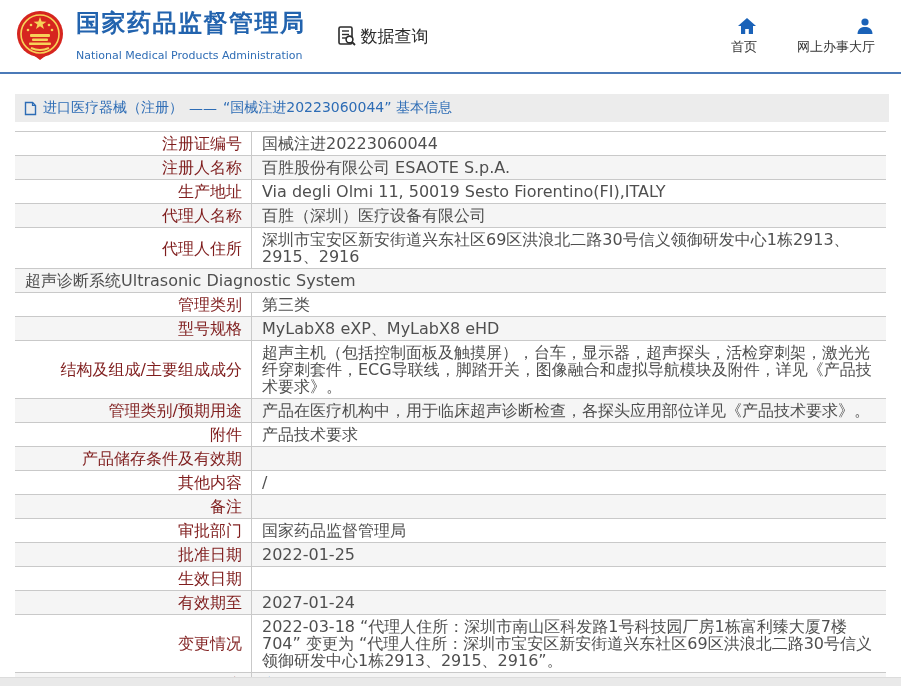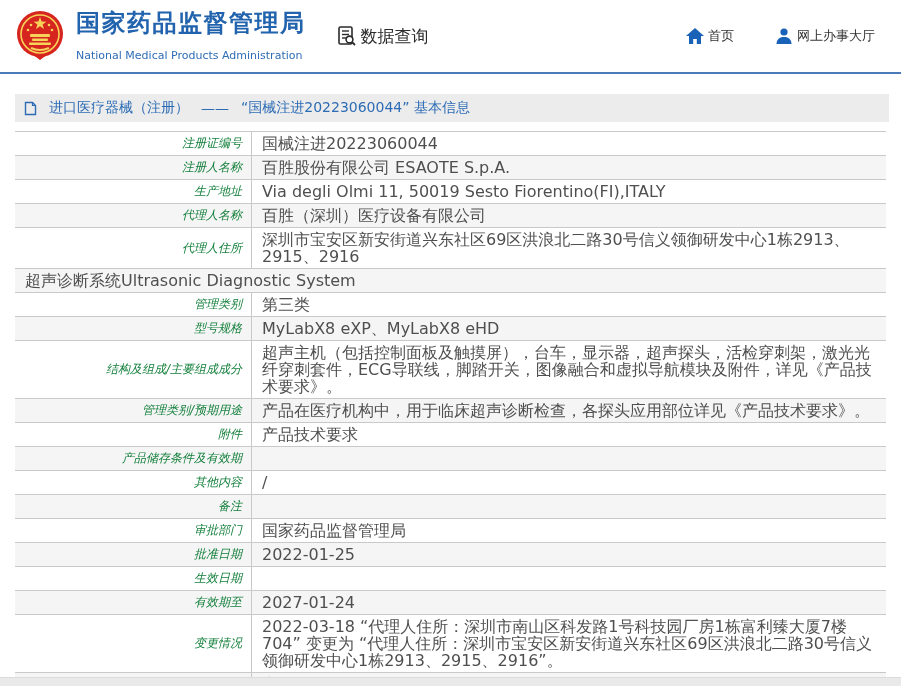--- a/index.html
+++ b/index.html
@@ -20,38 +20,38 @@
     font-size:24px; font-weight:bold; letter-spacing:1.5px;
     color:var(--title-blue,#2263ae); line-height:1.15; white-space:nowrap;
   }
   .org-en { font-size:11px; color:var(--subtitle-blue,#2f6db5); margin-top:12px; white-space:nowrap; }
   .data-query {
     display:flex; align-items:center; gap:3px; margin-left:30px;
     font-size:17px; color:#2b2b2b; cursor:pointer; white-space:nowrap;
   }
   .spacer { flex:1; }
   .nav-item {
-    display:flex; flex-direction:row; align-items:flex-end; gap:3px;
+    display:flex; flex-direction:column; align-items:flex-end; gap:3px;
     margin-left:40px; cursor:pointer; color:var(--nav-icon-blue,#1a62b8);
   }
   .nav-item .txt { font-size:13px; color:#333; white-space:nowrap; }
   
   .breadcrumb {
     margin:20px 12px 9px 15px; background:#ececec; height:28px;
-    display:flex; align-items:center; gap:12px; padding:4px 9px;
+    display:flex; align-items:center; gap:6px; padding:4px 9px;
     font-size:14px; color:var(--crumb-blue,#2d6cb5); white-space:nowrap;
   }
   
   .table { margin:0 15px; border-top:1px solid #c9c9c9; }
   .row { display:flex; border-bottom:1px solid #c9c9c9; background:#fff; }
   .row:nth-child(even) { background:var(--row-alt-bg,#f5f5f5); }
   .cell-label {
     width:237px; flex:none; display:flex; align-items:center; justify-content:flex-end;
-    text-align:right; padding:3px 9px; font-size:12px; line-height:17px;
-    color:#15803d; border-right:1px solid #c9c9c9; gap:2px;font-style:italic;
+    text-align:right; padding:3px 9px; font-size:16px; line-height:17px;
+    color:#7f1d1d; border-right:1px solid #c9c9c9; gap:2px;
   }
   .cell-value {
     flex:1; display:flex; align-items:center; padding:3px 10px;
     font-size:16px; line-height:17px; color:#4f4f4f;
   }
   .link { color:var(--link-blue,#3d8edb); cursor:pointer; }
   .note-ic { width:10px; height:13px; position:relative; display:inline-block; flex:none; }
   .note-ic::before {
     content:''; position:absolute; top:1px; left:0; width:9px; height:9px;
     border-radius:50%; background:#3a3a3a;

